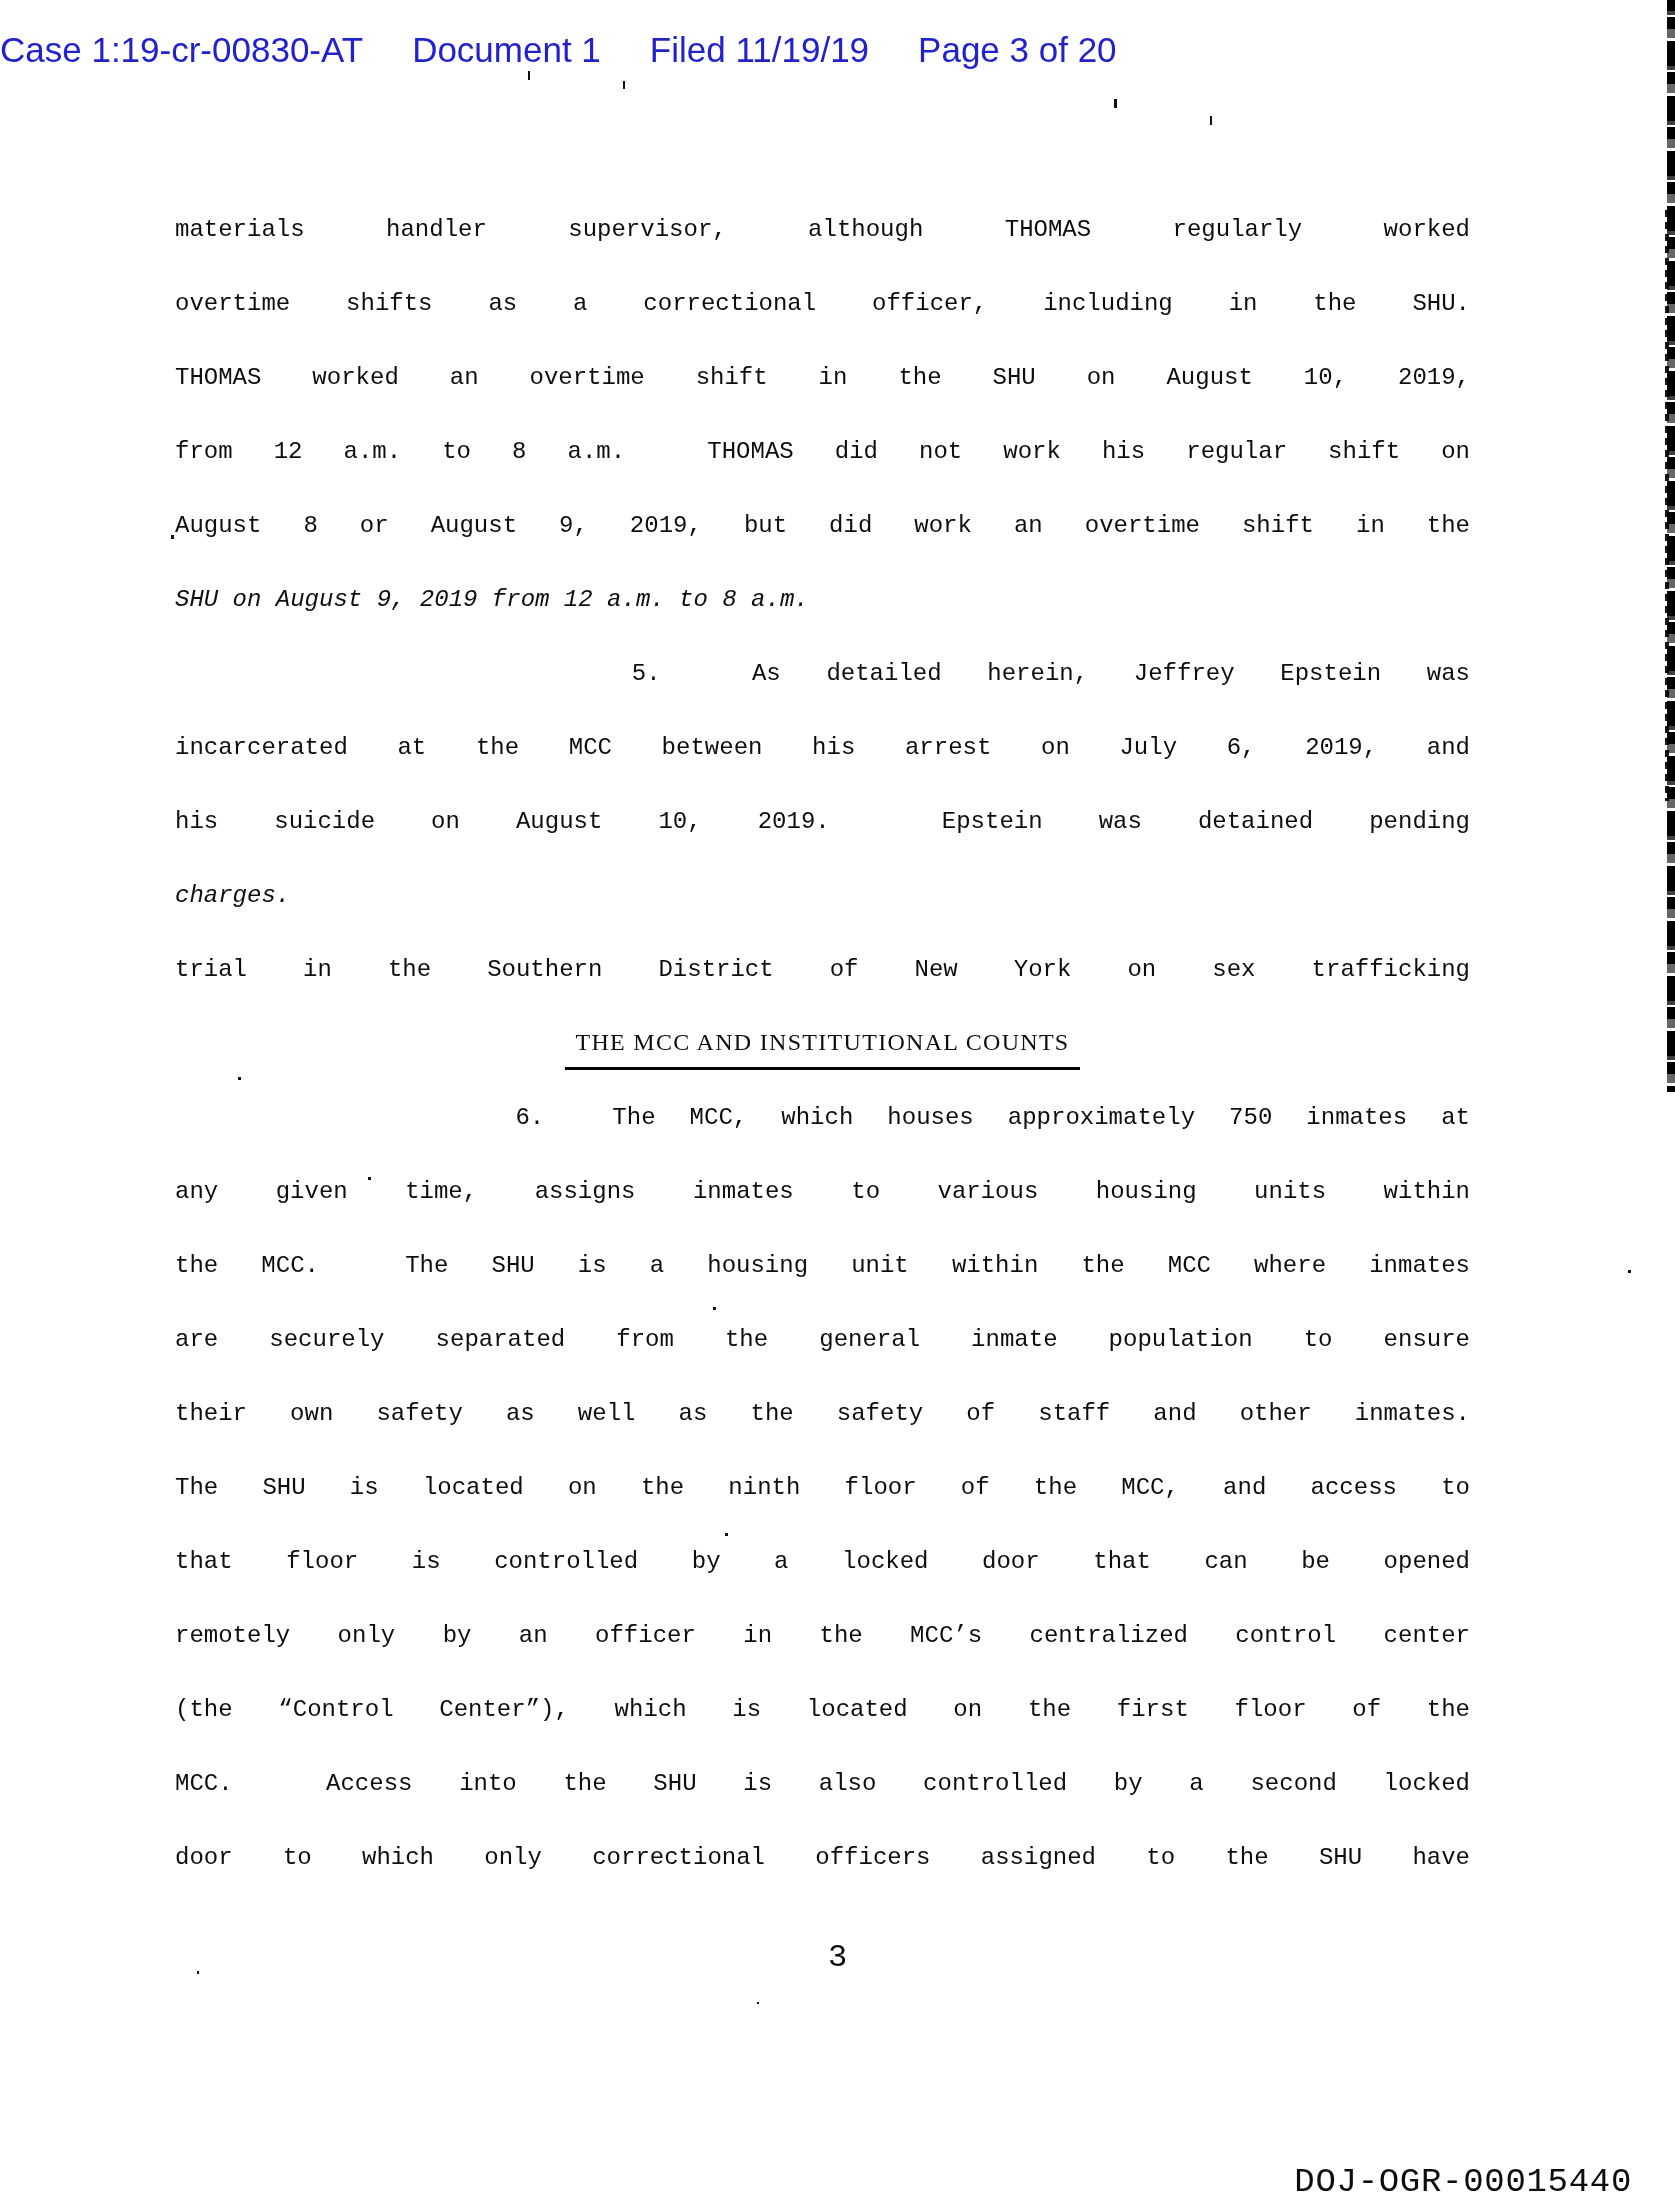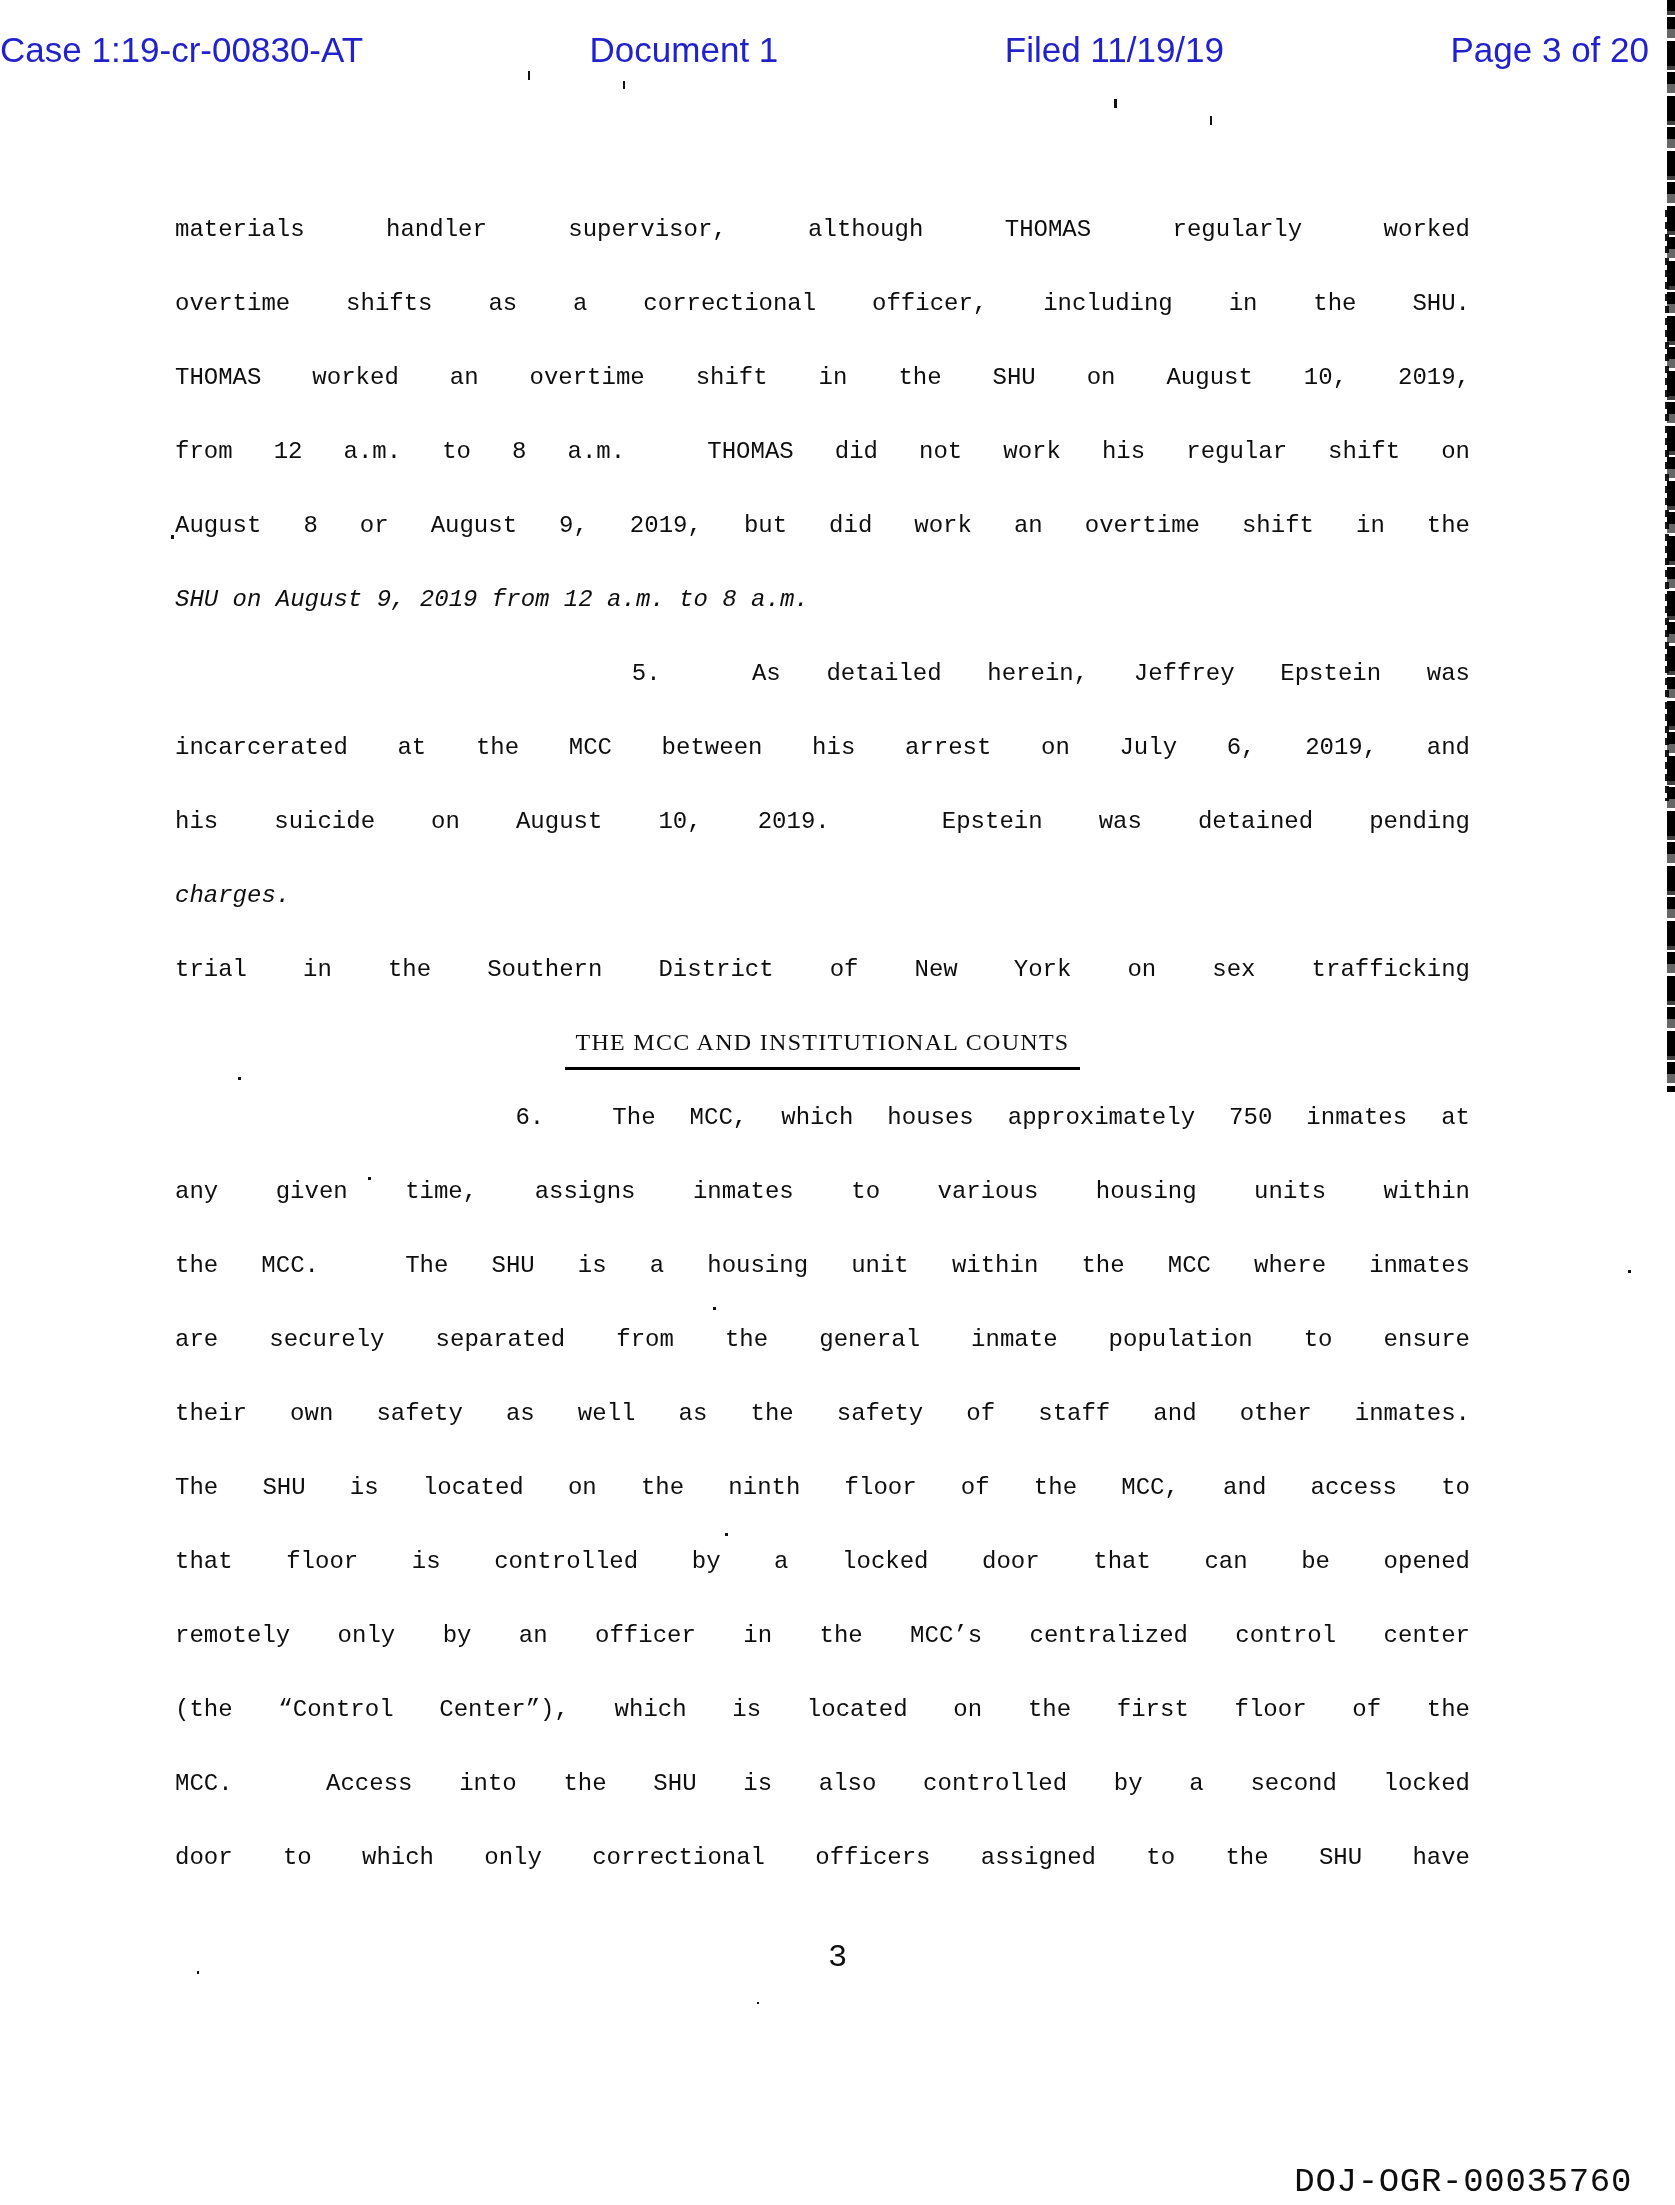--- a/index.html
+++ b/index.html
@@ -13,21 +13,21 @@
     color: #0e0e0e;
   }
 
   
   .ecf-header {
     position: absolute;
     top: 30px;
     left: 0;
     right: 26px;
     display: flex;
-    justify-content: space-between;
+    justify-content: flex-start;
     column-gap: 49px;
     font-family: "Liberation Sans", "DejaVu Sans", sans-serif;
     font-size: 35px;
     font-weight: 400;
     color: #2222cc;
     white-space: nowrap;
   }
 
   
   .body-text {
@@ -144,21 +144,21 @@
     <div class="tl j">The SHU is located on the ninth floor of the MCC, and access to</div>
     <div class="tl j">that floor is controlled by a locked door that can be opened</div>
     <div class="tl j">remotely only by an officer in the MCC’s centralized control center</div>
     <div class="tl j">(the “Control Center”), which is located on the first floor of the</div>
     <div class="tl j">MCC.&nbsp; Access into the SHU is also controlled by a second locked</div>
     <div class="tl j">door to which only correctional officers assigned to the SHU have</div>
   </div>
 
   <div class="page-num">3</div>
 
-  <div class="bates">DOJ-OGR-00035760</div>
+  <div class="bates">DOJ-OGR-00015440</div>
 
   <div class="edge-artifact"></div>
   <div class="edge-artifact2"></div>
 
   <div>
     <div class="speck sp1"></div>
     <div class="speck sp2"></div>
     <div class="speck sp3"></div>
     <div class="speck sp4"></div>
     <div class="speck sp5"></div>

